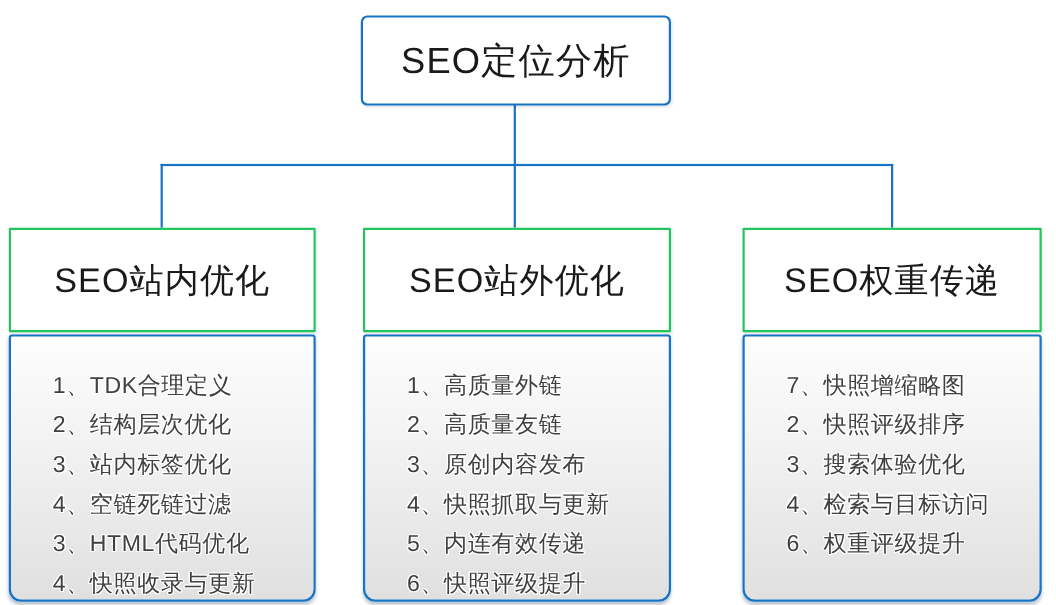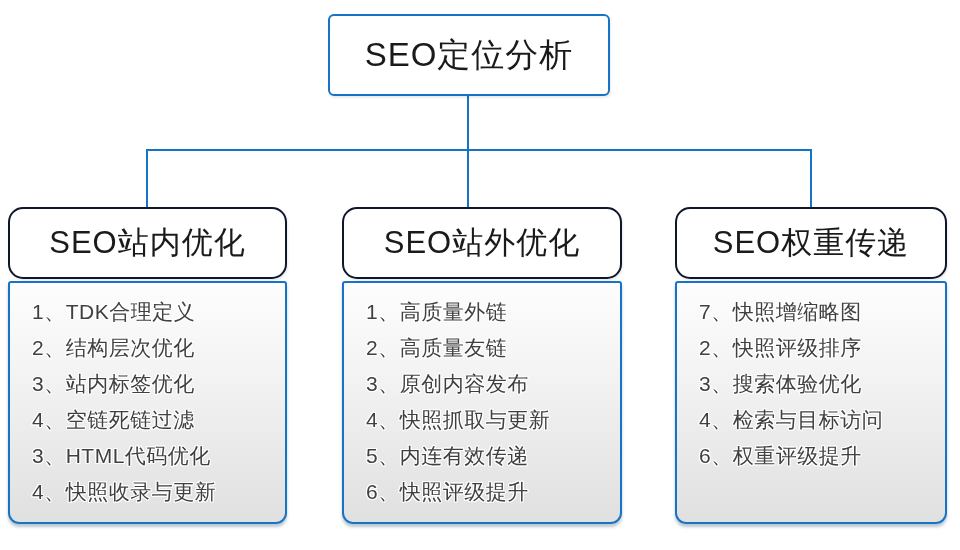--- a/index.html
+++ b/index.html
@@ -18,37 +18,37 @@
   .root-node{
     position:absolute;left:328px;top:14px;width:282px;height:82px;
     background:#ffffff;border:2px solid #1673C5;border-radius:6px;
     box-sizing:border-box;display:flex;align-items:center;justify-content:center;
     font-size:33px;color:#1a1a1a;letter-spacing:1px;
     box-shadow:1px 2px 2px rgba(0,0,0,0.08);
   }
   
   .col{position:absolute;top:207px;}
   .col1{left:8px;width:279px;}
-  .col2{left:342px;width:280px;}
+  .col2{left:330px;width:280px;}
   .col3{left:675px;width:272px;}
   .hdr{
-    height:72px;box-sizing:border-box;background:#ffffff;
-    border:2px solid #0f172a;border-radius:15px;
+    height:95px;box-sizing:border-box;background:#ffffff;
+    border:2px solid #22c55e;border-radius:1px;
     display:flex;align-items:center;justify-content:center;
     font-size:31px;color:#1a1a1a;letter-spacing:1px;
     box-shadow:1px 2px 2px rgba(0,0,0,0.08);
   }
   .list{
     margin-top:2px;height:243px;box-sizing:border-box;
     border:2px solid #1673C5;border-radius:3px 3px 11px 11px;
     background:linear-gradient(to bottom,#fdfdfd 0%,#f4f4f4 35%,#e0e0e0 100%);
     box-shadow:0 3px 3px rgba(110,130,150,0.45);
     padding:11px 0 0 22px;
   }
-  .list ul{margin:0;padding:0;list-style:none;}
+  .list ul{margin:16px;padding:0;list-style:none;}
   .list li{
     font-size:21px;line-height:36px;color:#404040;letter-spacing:0.5px;
     text-shadow:1px 1px 0 #fff,-1px -1px 0 #fff,1px -1px 0 #fff,-1px 1px 0 #fff,
                 0 1px 0 #fff,0 -1px 0 #fff,1px 0 0 #fff,-1px 0 0 #fff;
     white-space:nowrap;
   }
 </style>
 </head>
 <body>
 

